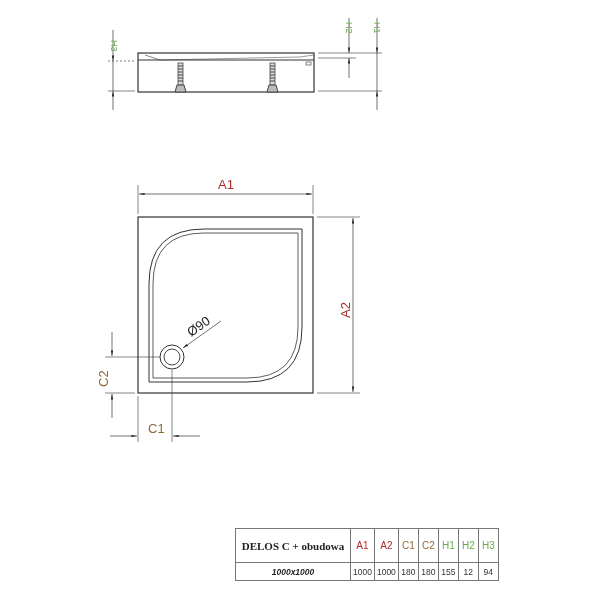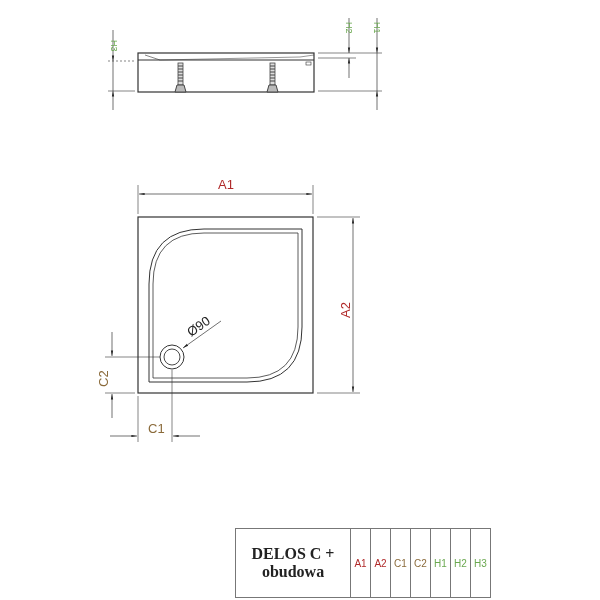--- a/index.html
+++ b/index.html
@@ -1,20 +1,20 @@
 <!DOCTYPE html>
 <html><head>
 <meta charset="utf-8">
 <style>
   html,body{margin:0;padding:0;background:#fff;}
   body{width:600px;height:600px;position:relative;overflow:hidden;font-family:"Liberation Sans",sans-serif;}
   svg{position:absolute;left:0;top:0;}
   .tbl{position:absolute;left:235px;top:528px;border-collapse:collapse;font-family:"Liberation Sans",sans-serif;}
   .tbl td,.tbl th{border:1px solid #777;height:17px;padding:0 2px;text-align:center;font-size:8.5px;color:#333;font-weight:normal;}
-  .tbl th.title{font-family:"Liberation Serif",serif;font-weight:bold;font-size:16px;color:#222;width:108px;padding:16px 3px;}
+  .tbl th.title{font-family:"Liberation Serif",serif;font-weight:bold;font-size:11px;color:#222;width:108px;padding:8px 3px;}
   .tbl th.h{font-size:10px;min-width:15px;}
   .tbl td.rl{font-style:italic;font-weight:bold;font-size:8.5px;color:#222;}
   .dim{font-family:"Liberation Sans",sans-serif;font-size:13px;}
   .dims{font-family:"Liberation Sans",sans-serif;font-size:9px;}
 </style>
 </head>
 <body>
 
 <svg width="600" height="600" viewBox="0 0 600 600">
   <defs>
@@ -116,14 +116,24 @@
       <tr>
     <th class="title">DELOS C + obudowa</th>
     <th class="h" style="color:#b02a2a">A1</th>
     <th class="h" style="color:#b02a2a">A2</th>
     <th class="h" style="color:#8a6a3a">C1</th>
     <th class="h" style="color:#8a6a3a">C2</th>
     <th class="h" style="color:#6aa84f">H1</th>
     <th class="h" style="color:#6aa84f">H2</th>
     <th class="h" style="color:#6aa84f">H3</th>
   </tr>
+  <tr>
+    <td class="rl">1000x1000</td>
+    <td>1000</td>
+    <td>1000</td>
+    <td>180</td>
+    <td>180</td>
+    <td>155</td>
+    <td>12</td>
+    <td>94</td>
+  </tr>
 </tbody>
   </table>
 
 </body></html>

